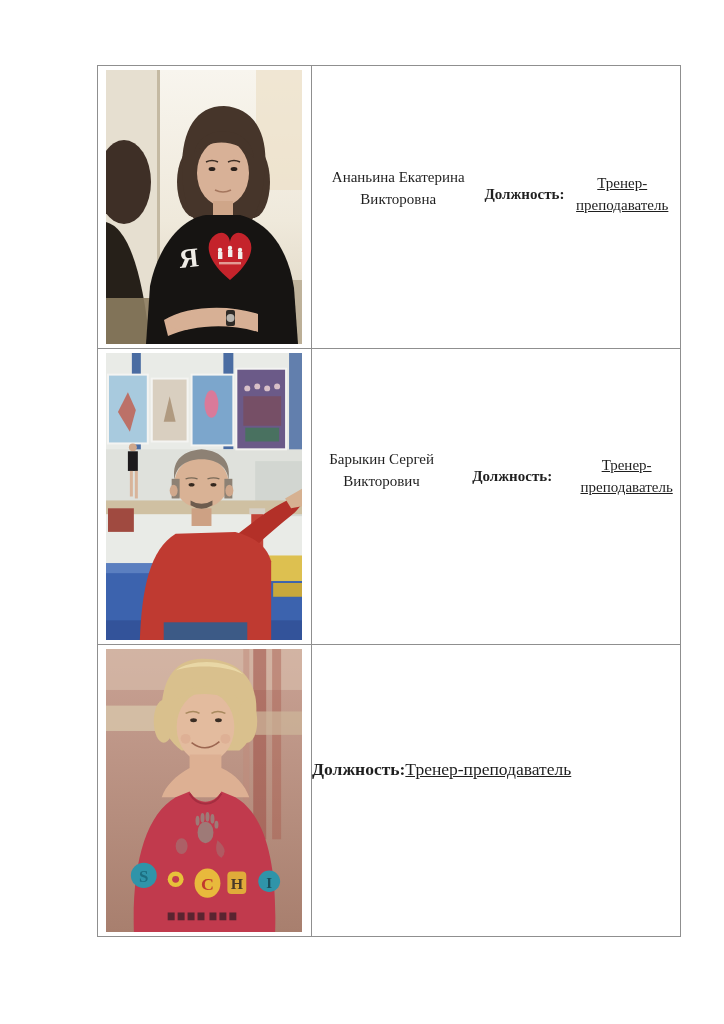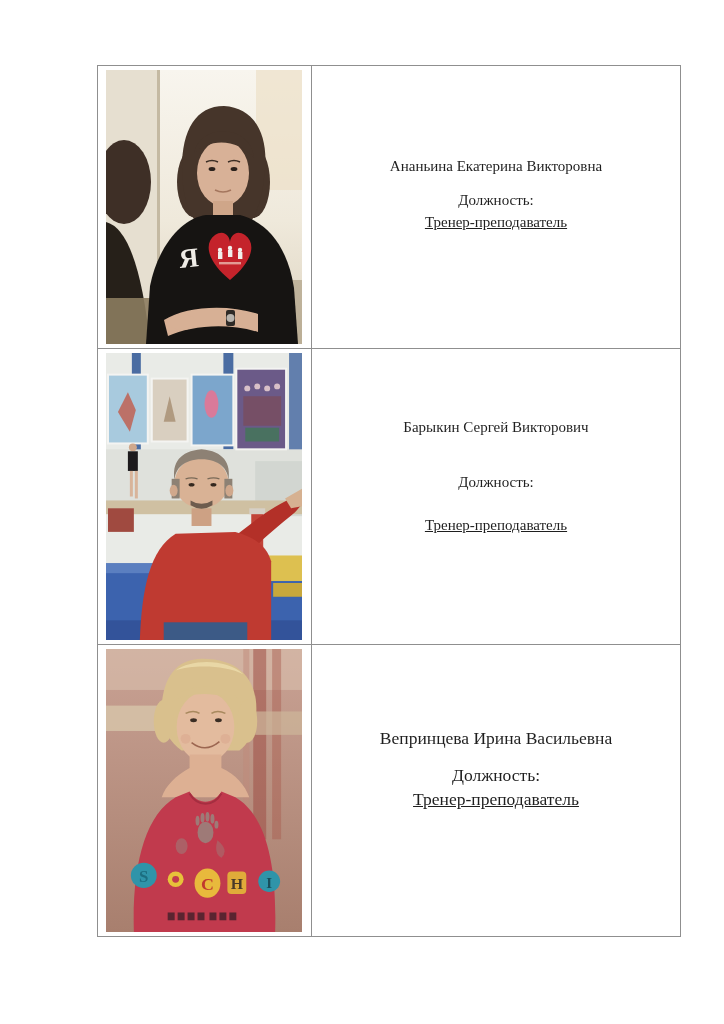--- a/index.html
+++ b/index.html
@@ -26,30 +26,30 @@
   .photo-cell {
     width:214px; box-sizing:border-box;
     border-right:1px solid #8f8f8f;
     padding:4px 9px 4px 8px;
     flex:none;
   }
   .photo-cell svg { display:block; width:100%; height:100%; }
 
   .text-cell {
     flex:1;
-    display:flex; flex-direction:column;
-    align-items:center; justify-content:center;
+    display:flex; flex-direction:row;
+    align-items:center; justify-content:flex-start;
     text-align:center;
   }
   .row-1 .text-cell { padding-bottom:26px; }
   .row-2 .text-cell { padding-bottom:42px;gap:21px; }
   .row-3 .text-cell { padding-bottom:44px; }
 
   .person-name { font-size:15px; line-height:22px; margin-bottom:12px; }
-  .position-label { font-size:15px; line-height:22px; font-weight:normal; }
+  .position-label { font-size:15px; line-height:22px; font-weight:bold; }
   .position-value { font-size:15px; line-height:22px;text-decoration:underline; }
 
   .row-3 .person-name { font-size:17.5px; line-height:24px; margin-bottom:13px; }
   .row-3 .position-label { font-size:17.5px; line-height:24px; }
   .row-3 .position-value { font-size:17.5px; line-height:24px; }
 </style>
 </head>
 <body>
 
 <div class="page">
@@ -225,20 +225,19 @@
               <rect x="72" y="270" width="7" height="8"></rect>
             <rect x="82" y="270" width="7" height="8"></rect>
               <rect x="92" y="270" width="7" height="8"></rect>
             <rect x="104" y="270" width="7" height="8"></rect>
               <rect x="114" y="270" width="7" height="8"></rect>
             <rect x="124" y="270" width="7" height="8"></rect>
           </g>
         </svg>
       </div>
       <div class="text-cell">
-        <div class="person-name">Вепринцева Ирина Васильевна</div>
         <div class="position-label">Должность:</div>
         <div class="position-value">Тренер-преподаватель</div>
       </div>
     </div>
 
   </div>
 </div>
 
 </body></html>

